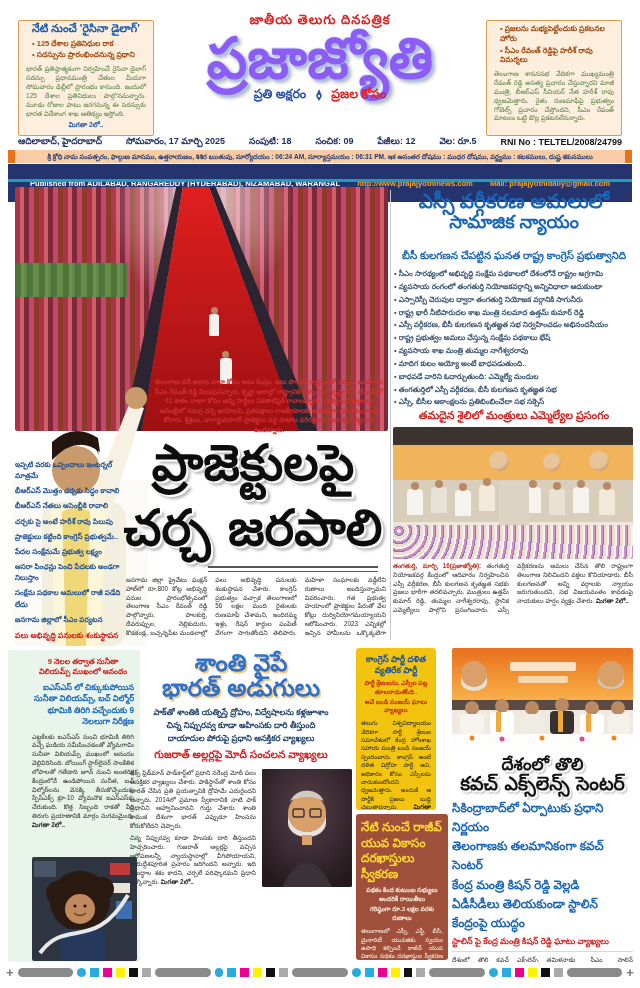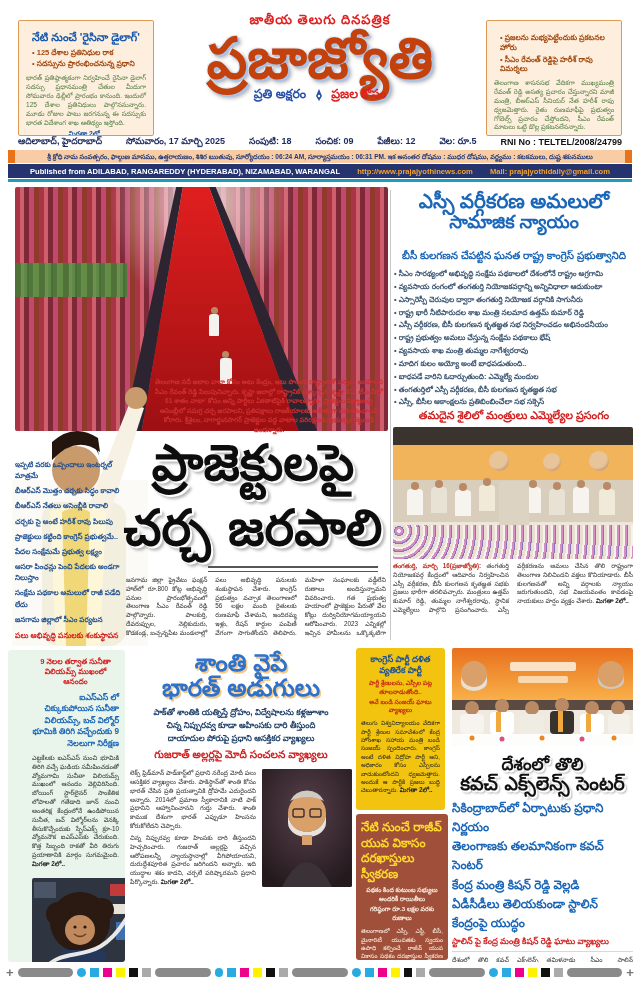--- a/index.html
+++ b/index.html
@@ -1,37 +1,37 @@
 <!DOCTYPE html>
 <html><head>
 <meta charset="utf-8">
 <style>
   html,body{margin:0;padding:0;background:#ffffff;}
   .page{position:relative;width:640px;height:988px;background:#fff;overflow:hidden;
         font-family:"Liberation Sans",sans-serif;color:#222;}
   .abs{position:absolute;}
   
-  .ear{background:#fdeedd;border:1.5px solid #dd9a55;border-radius:2px;padding:10px 7px;box-sizing:border-box;overflow:hidden;}
+  .ear{background:#fdeedd;border:1.5px solid #dd9a55;border-radius:2px;padding:1px 7px;box-sizing:border-box;overflow:hidden;}
   .ear h3{margin:0 0 4px 0;font-size:11px;line-height:1.15;color:#1557ad;text-align:center;font-weight:bold;}
   .ear .bl{font-size:7.5px;font-weight:bold;color:#a34a10;margin:2px 0 0 6px;line-height:1.3;}
   .ear .bl:before{content:"• ";color:#a34a10;}
   .ear .ebody{font-size:6.6px;line-height:1.35;color:#4f7d3f;text-align:justify;margin-top:5px;}
   .ear .emore{display:block;text-align:center;font-size:6.8px;font-weight:bold;color:#1557ad;margin-top:3px;}
   
   .tag-top{font-size:13px;font-weight:bold;color:#e02020;text-align:center;letter-spacing:1px;}
-  .logo{font-size:57px;font-weight:900;color:#c2410c;text-align:center;line-height:1.0;
+  .logo{font-size:57px;font-weight:900;color:#8b5cf6;text-align:center;line-height:1.0;
         font-family:"DejaVu Sans",sans-serif;
         text-shadow:2px 2px 0 #aac2e8,-1px -1px 0 #dfe9f8,3px 3px 4px rgba(0,0,0,.35);}
   .tag-bot{font-size:12.5px;font-weight:bold;text-align:center;}
   .tag-bot .b1{color:#2b50a8;} .tag-bot .b2{color:#e02020;}
   .dateline{display:flex;justify-content:space-between;align-items:center;font-size:9px;font-weight:bold;color:#1c2a5e;}
   .dateline .rni{color:#111;}
   .panch{background:#f8cda5;color:#223a7a;font-size:6.6px;font-weight:bold;text-align:center;line-height:13px;height:13px;position:relative;overflow:hidden;}
   .panch .endblk{position:absolute;top:0;width:7px;height:13px;background:#e8731a;}
-  .pub{background:#25336e;height:14px;display:flex;align-items:center;justify-content:space-between;padding:0 22px;font-size:7.6px;font-weight:bold;color:#fff;}
+  .pub{background:#25336e;height:14px;display:flex;align-items:center;justify-content:space-between;padding:12px 22px;font-size:7.6px;font-weight:bold;color:#fff;}
   .pub .lnk{color:#f5a22a;}
   .tealrule{background:#1d9dbb;height:2.5px;}
   
   .photoframe{overflow:hidden;border-radius:2px;}
   .photo-crowd{background:
      radial-gradient(ellipse at 50% 6%, rgba(255,255,255,.8), rgba(255,255,255,0) 35%),
      repeating-linear-gradient(90deg,#a83445 0 5px,#cf5f6a 5px 9px,#7e2838 9px 14px,#c2486e 14px 19px,#8f3a2a 19px 24px),
      repeating-linear-gradient(0deg, rgba(255,245,235,.28) 0 3px, rgba(30,10,20,.22) 3px 6px);}
   .carpet{position:absolute;top:0;bottom:0;left:0;right:0;
      background:linear-gradient(180deg,#e01f1f,#9d0f12);
@@ -240,21 +240,21 @@
     <div class="stage-flowers"></div>
   </div>
 
   <div class="abs bodytxt cols2" style="left:393px;top:562px;width:240px;height:82px;overflow:hidden;">
     <span class="redline">తంగతుర్తి, మార్చి 16(ప్రజాజ్యోతి):</span>
     <span>తంగతుర్తి నియోజకవర్గ కేంద్రంలో ఆదివారం నిర్వహించిన ఎస్సీ వర్గీకరణ, బీసీ కులగణన కృతజ్ఞత సభకు ప్రజలు భారీగా తరలివచ్చారు. మంత్రులు ఉత్తమ్ కుమార్ రెడ్డి, తుమ్మల నాగేశ్వరరావు, స్థానిక ఎమ్మెల్యేలు పాల్గొని ప్రసంగించారు.</span>
     <span>ఎస్సీ వర్గీకరణను అమలు చేసిన తొలి రాష్ట్రంగా తెలంగాణ నిలిచిందని వక్తలు కొనియాడారు. బీసీ కులగణనతో అన్ని వర్గాలకు న్యాయం జరుగుతుందని, సభ విజయవంతం కావడంపై నాయకులు హర్షం వ్యక్తం చేశారు.</span>
     <b class="more">మిగతా 2లో..</b>
   </div>
 
-  <div class="abs greenbox" style="left:8px;top:650px;width:117px;height:312px;padding-left:24px;">
+  <div class="abs greenbox" style="left:8px;top:650px;width:132px;height:312px;padding-left:24px;">
     <div class="sun-title">9 నెలల తర్వాత సునీతా విలియమ్స్ ముఖంలో ఆనందం</div>
     <div class="sun-sub">ఐఎస్ఎస్ లో చిక్కుకుపోయిన సునీతా విలియమ్స్, బచ్ విల్మోర్ భూమికి తిరిగి వచ్చేందుకు 9 నెలలుగా నిరీక్షణ</div>
     <div class="bodytxt" style="margin-top:5px;height:120px;overflow:hidden;">
       <span>ఎట్టకేలకు ఐఎస్ఎస్ నుంచి భూమికి తిరిగి వచ్చే ఘడియ సమీపించడంతో వ్యోమగామి సునీతా విలియమ్స్ ముఖంలో ఆనందం వెల్లివిరిసింది. బోయింగ్ స్టార్‌లైనర్ సాంకేతిక లోపాలతో గతేడాది జూన్ నుంచి అంతరిక్ష కేంద్రంలోనే ఉండిపోయిన సునీత, బచ్ విల్మోర్‌లను వెనక్కి తీసుకొచ్చేందుకు స్పేస్ఎక్స్ క్రూ-10 వ్యోమనౌక ఐఎస్ఎస్‌కు చేరుకుంది. కొత్త సిబ్బంది రాకతో వీరి తిరుగు ప్రయాణానికి మార్గం సుగమమైంది.</span>
       <b class="more">మిగతా 2లో..</b>
     </div>
     <svg style="width:105px;height:104px;margin-top:4px;border-radius:2px;" viewBox="0 0 105 104">
       <rect width="105" height="104" fill="#2e3440"></rect>
       <rect x="2" y="4" width="22" height="16" fill="#4a5568"></rect>
       <rect x="78" y="6" width="20" height="12" fill="#c23b3b"></rect>
@@ -296,21 +296,21 @@
         <rect x="40" y="66" width="10" height="10" fill="#d9a06a"></rect>
       </svg>
       <div class="bodytxt">లెక్స్ ఫ్రిడ్‌మాన్ పాడ్‌కాస్ట్‌లో ప్రధాని నరేంద్ర మోదీ పలు ఆసక్తికర వ్యాఖ్యలు చేశారు. పాకిస్థాన్‌తో శాంతి కోసం భారత్ చేసిన ప్రతి ప్రయత్నానికి ద్రోహమే ఎదురైందని అన్నారు. 2014లో ప్రమాణ స్వీకారానికి నాటి పాక్ ప్రధానిని ఆహ్వానించానని గుర్తు చేశారు. శాంతి కాముక దేశంగా భారత్ ఎప్పుడూ హింసను కోరుకోలేదని చెప్పారు.</div>
       <div class="bodytxt" style="margin-top:3px;">
         <span>చిన్న నిప్పురవ్వ కూడా హింసకు దారి తీస్తుందని హెచ్చరించారు. గుజరాత్ అల్లర్లపై వచ్చిన ఆరోపణలన్నీ న్యాయస్థానాల్లో వీగిపోయాయని, దురుద్దేశపూరిత ప్రచారం జరిగిందని అన్నారు. ఇది యుద్ధాల శకం కాదని, చర్చలే పరిష్కారమని ప్రధాని పేర్కొన్నారు.</span>
         <b class="more">మిగతా 2లో..</b>
       </div>
     </div>
   </div>
 
-  <div class="abs yellowbox" style="left:356px;top:648px;width:89px;height:162px;">
+  <div class="abs yellowbox" style="left:356px;top:648px;width:80px;height:162px;">
     <div class="ybt">కాంగ్రెస్ పార్టీ దళిత వ్యతిరేక పార్టీ</div>
     <div class="ybs">పార్టీ శ్రేణులను, ఎస్సీల పట్ల తూలనాడుతోంది..</div>
     <div class="ybs" style="margin-top:1px;">అవే బండి సంజయ్ ఘాటు వ్యాఖ్యలు</div>
     <div class="ybb">
       <span>తెలుగు విశ్వవిద్యాలయం వేదికగా పార్టీ శ్రేణుల సమావేశంలో కేంద్ర హోంశాఖ సహాయ మంత్రి బండి సంజయ్ స్పందించారు. కాంగ్రెస్ అంటే దళిత విద్రోహ పార్టీ అని, అధికారం కోసం ఎస్సీలను వాడుకుంటోందని ధ్వజమెత్తారు. అందుకే ఆ పార్టీకి ప్రజలు బుద్ధి చెబుతారన్నారు.</span>
       <b class="more" style="color:#222;">మిగతా 2లో..</b>
     </div>
   </div>
 
   <div class="abs maroonbox" style="left:356px;top:814px;width:92px;height:146px;">

